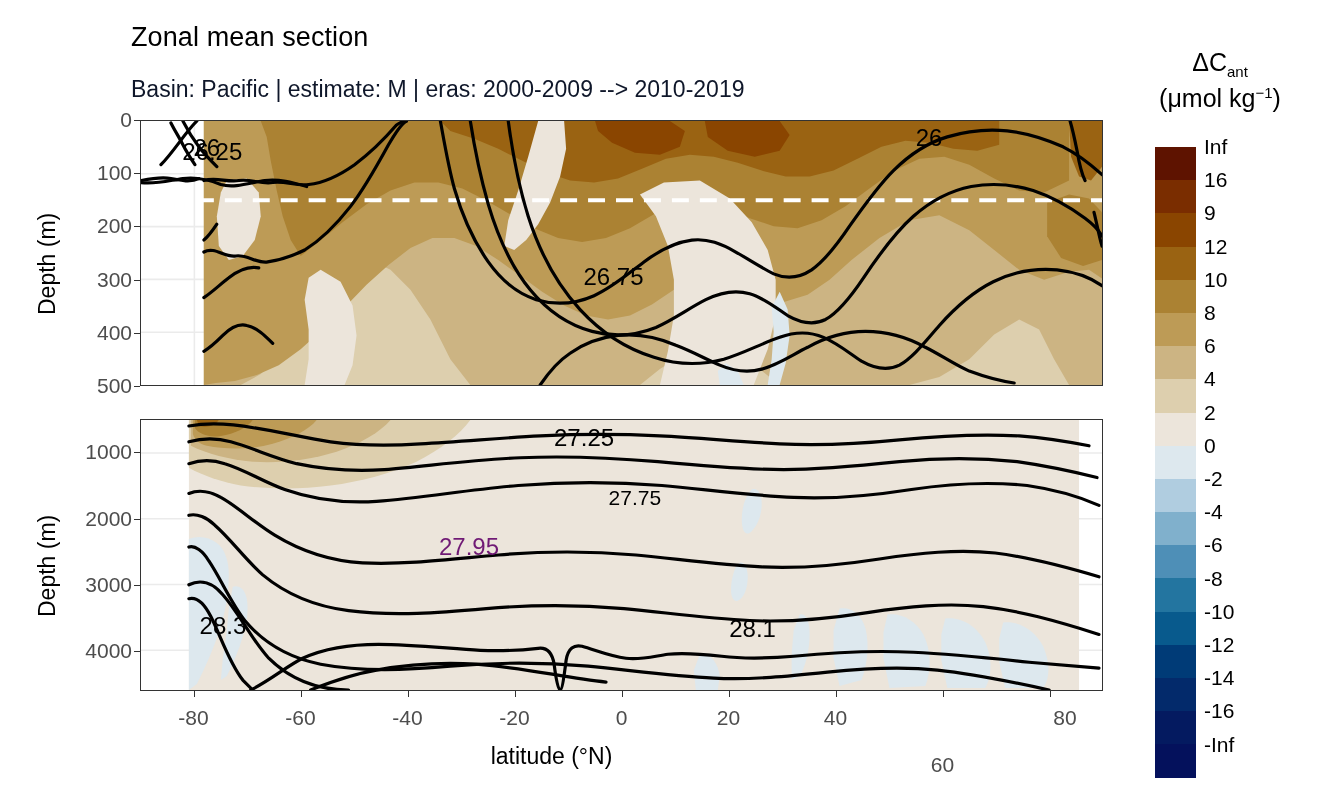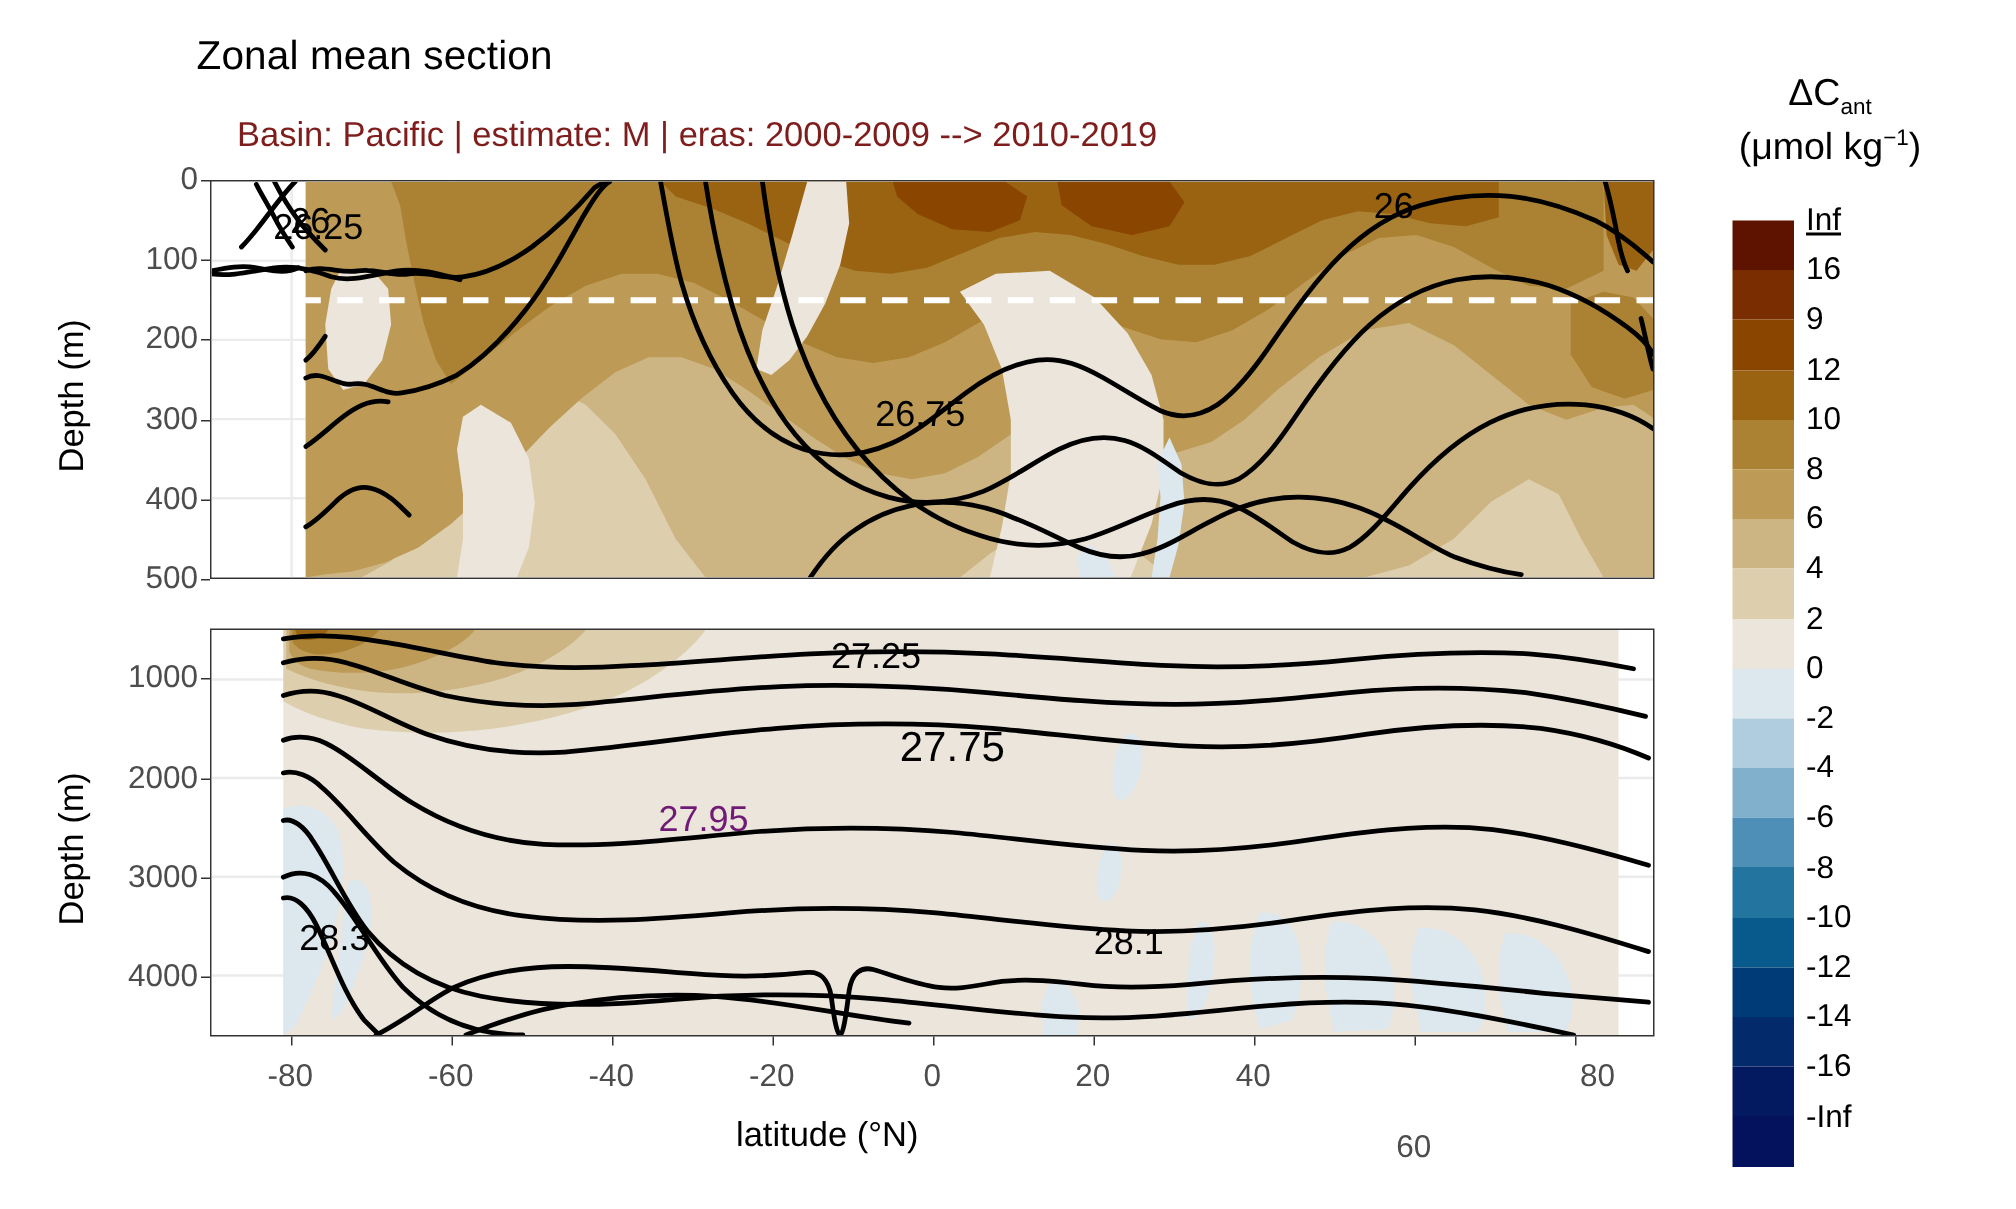--- a/index.html
+++ b/index.html
@@ -9,21 +9,21 @@
     color:#000;overflow:hidden;
   }
   #root{position:relative;width:1344px;height:806px;}
 
   .ttl{
     position:absolute;left:131px;top:22px;
     font-size:27px;color:#000;letter-spacing:.1px;white-space:nowrap;
   }
   .sub{
     position:absolute;left:131px;top:76px;
-    font-size:23px;color:#7f1d1d;white-space:nowrap;margin-left:27px;
+    font-size:23px;color:#0f172a;white-space:nowrap;
   }
 
   
   .panel{position:absolute;box-sizing:border-box;border:1px solid #333;background:#fff;overflow:hidden;}
   #panelTop{left:140px;top:120px;width:963px;height:266px;}
   #panelBot{left:140px;top:419px;width:963px;height:272px;}
   .panel svg{display:block;width:100%;height:100%;}
 
   
   .ytick{position:absolute;right:0;font-size:21px;color:#4d4d4d;text-align:right;
@@ -276,21 +276,21 @@
       </g>
     </svg>
   </div>
 
   <div id="annots">
       <div style="position: absolute; left: 212.225px; top: 151.92px; transform: translate(-50%, -50%); font-size: 24px; color: rgb(0, 0, 0); white-space: nowrap; pointer-events: none;">26.25</div>
       <div style="position: absolute; left: 206.875px; top: 147.664px; transform: translate(-50%, -50%); font-size: 24px; color: rgb(0, 0, 0); white-space: nowrap; pointer-events: none;">26</div>
       <div style="position: absolute; left: 613.475px; top: 277.472px; transform: translate(-50%, -50%); font-size: 24px; color: rgb(0, 0, 0); white-space: nowrap; pointer-events: none;">26.75</div>
       <div style="position: absolute; left: 929.125px; top: 137.556px; transform: translate(-50%, -50%); font-size: 24px; color: rgb(0, 0, 0); white-space: nowrap; pointer-events: none;">26</div>
       <div style="position: absolute; left: 584.05px; top: 438.239px; transform: translate(-50%, -50%); font-size: 24px; color: rgb(0, 0, 0); white-space: nowrap; pointer-events: none;">27.25</div>
-      <div style="position: absolute; left: 634.875px; top: 497.946px; transform: translate(-50%, -50%); font-size: 28px; color: rgb(0, 0, 0); white-space: nowrap; pointer-events: none;">27.75</div>
+      <div style="position: absolute; left: 634.875px; top: 497.946px; transform: translate(-50%, -50%); font-size: 21px; color: rgb(0, 0, 0); white-space: nowrap; pointer-events: none;">27.75</div>
       <div style="position: absolute; left: 469.025px; top: 547.039px; transform: translate(-50%, -50%); font-size: 24px; color: #701a75; white-space: nowrap; pointer-events: none;">27.95</div>
       <div style="position: absolute; left: 222.925px; top: 625.985px; transform: translate(-50%, -50%); font-size: 24px; color: rgb(0, 0, 0); white-space: nowrap; pointer-events: none;">28.3</div>
       <div style="position: absolute; left: 752.575px; top: 628.639px; transform: translate(-50%, -50%); font-size: 24px; color: rgb(0, 0, 0); white-space: nowrap; pointer-events: none;">28.1</div>
     </div>
 
   <div id="axisTop">
       <div class="ytickcol" style="left: 78px; top: 0px; height: 806px;">
         <div class="ytick" style="top: 120px;">0</div>
         <div class="ytick" style="top: 173.2px;">100</div>
         <div class="ytick" style="top: 226.4px;">200</div>
@@ -363,21 +363,21 @@
       <div class="swatch" style="background: rgb(128, 176, 204);"></div>
       <div class="swatch" style="background: rgb(78, 143, 183);"></div>
       <div class="swatch" style="background: rgb(35, 117, 160);"></div>
       <div class="swatch" style="background: rgb(8, 90, 141);"></div>
       <div class="swatch" style="background: rgb(0, 59, 119);"></div>
       <div class="swatch" style="background: rgb(3, 42, 107);"></div>
       <div class="swatch" style="background: rgb(4, 26, 96);"></div>
       <div class="swatch" style="background: rgb(4, 17, 92);"></div>
     </div>
   <div id="leglabels">
-      <div class="leglab" style="top: 0px; text-decoration: underline;">Inf</div>
+      <div class="leglab" style="top: 0px;">Inf</div>
       <div class="leglab" style="top: 33.2px;">16</div>
       <div class="leglab" style="top: 66.4px;">9</div>
       <div class="leglab" style="top: 99.6px;">12</div>
       <div class="leglab" style="top: 132.8px;">10</div>
       <div class="leglab" style="top: 166px;">8</div>
       <div class="leglab" style="top: 199.2px;">6</div>
       <div class="leglab" style="top: 232.4px;">4</div>
       <div class="leglab" style="top: 265.6px;">2</div>
       <div class="leglab" style="top: 298.8px;">0</div>
       <div class="leglab" style="top: 332px;">-2</div>

